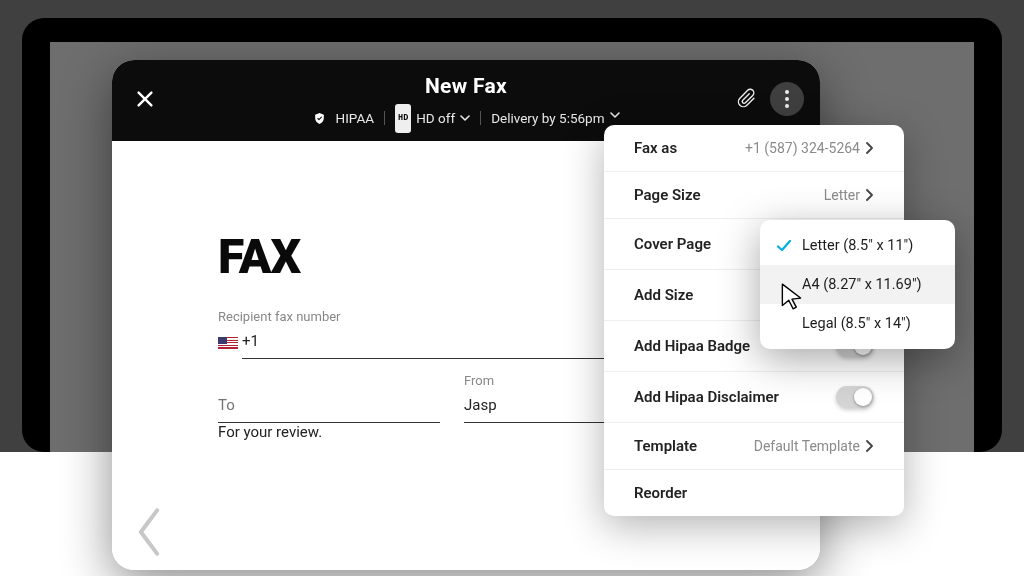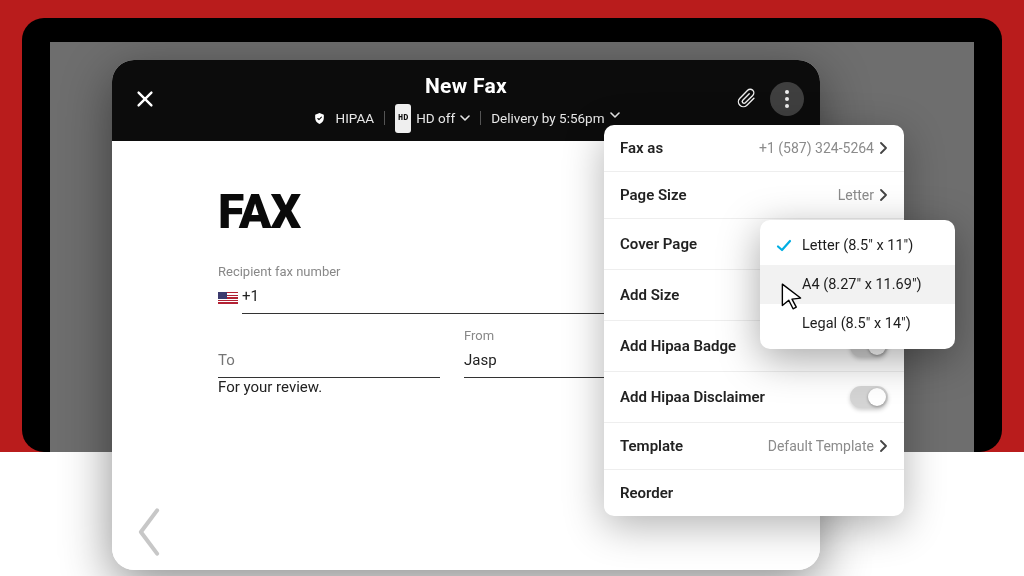--- a/index.html
+++ b/index.html
@@ -1,19 +1,19 @@
 <!DOCTYPE html>
 <html><head>
 <meta charset="utf-8">
 <style>
   * { margin: 0; padding: 0; box-sizing: border-box; font-family: -apple-system, BlinkMacSystemFont, "Segoe UI", Roboto, Helvetica, Arial, sans-serif; }
   html, body { width: 1024px; height: 576px; overflow: hidden; }
   .outer {
     width: 1024px; height: 452px;
-    background: #b91c1c;
+    background: #404040;
     padding: 18px 22px 0 22px;
   }
   .monitor {
     width: 100%; height: 100%;
     background: #000;
     border-radius: 22px;
     padding: 24px 28px 0 28px;
     position: relative;
   }
   .screen {
@@ -101,20 +101,21 @@
     left: 80px; top: 24px;
     width: 520px; height: 420px;
     padding: 18px 26px;
   }
   .fax-logo {
     font-size: 48px;
     font-weight: 900;
     letter-spacing: -1px;
     color: #0a0a0a;
     margin-bottom: 24px;
+    margin-top: 45px;
   }
   .lbl { font-size: 13px; color: #888; margin-bottom: 4px; }
   .underline-input {
     border: none; border-bottom: 1.5px solid #333;
     padding: 4px 0 8px 0;
     font-size: 15px; color: #222;
     width: 100%;
     background: transparent;
     outline: none;
   }
@@ -161,21 +162,21 @@
     content: "";
     position: absolute;
     top: -9px; right: 20px;
     width: 0; height: 0;
     border-left: 9px solid transparent;
     border-right: 9px solid transparent;
     border-bottom: 9px solid #fff;
   }
   .opt-row {
     display: flex; align-items: center; justify-content: space-between;
-    padding: 14px 16px;
+    padding: 14px 30px;
     border-bottom: 1px solid #eee;
     font-size: 15px;
     color: #222;
     cursor: pointer;
   }
   .opt-row:last-child { border-bottom: none; }
   .opt-label { font-weight: 600; }
   .opt-val { color: #8b8b8b; font-size: 14px; display: flex; align-items: center; gap: 6px; }
   .opt-chev { width: 8px; height: 12px; }
   .toggle {

